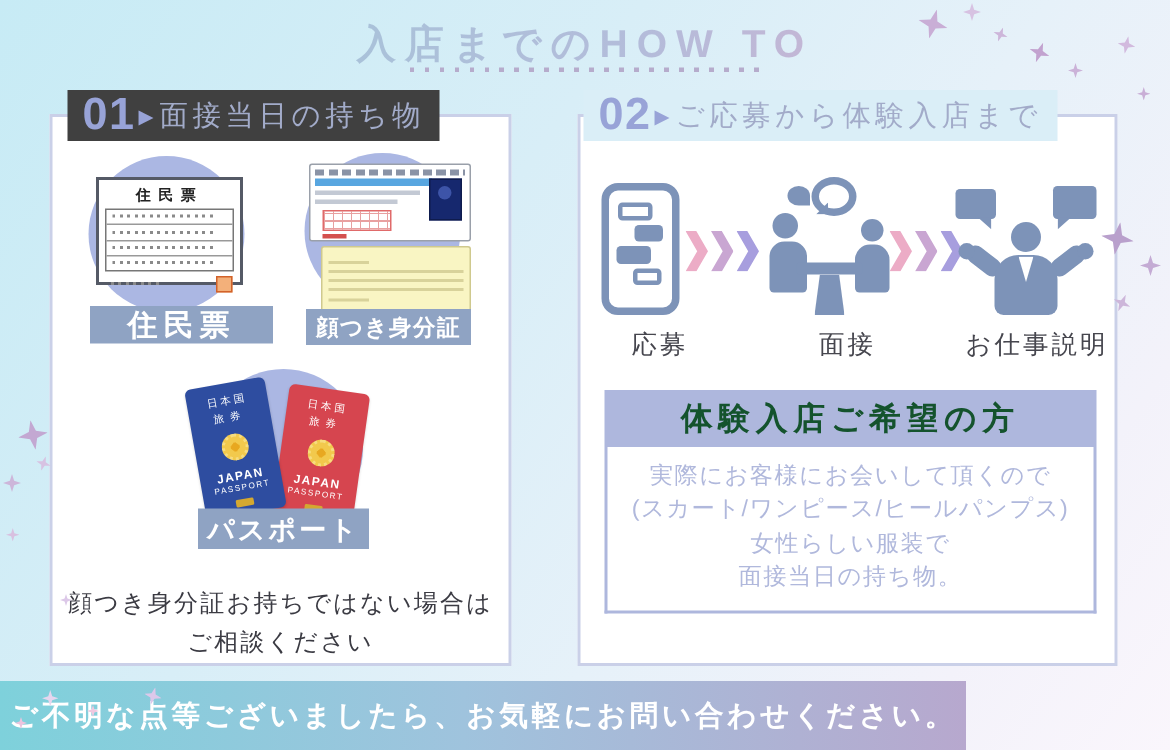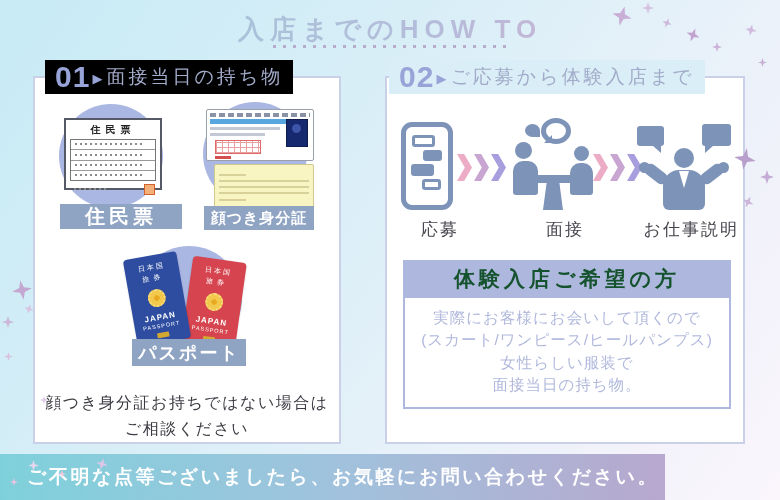--- a/index.html
+++ b/index.html
@@ -11,21 +11,21 @@
     font-size:26px;font-weight:bold;letter-spacing:6px;
     background:linear-gradient(90deg,#9cc8d8 0%,#b4bcda 55%,#e3abcb 100%);
     -webkit-background-clip:text;background-clip:text;color:transparent;-webkit-text-fill-color:transparent;}
   .dots{position:absolute;top:45px;left:273px;width:234px;height:3px;
     background:repeating-linear-gradient(90deg,#b6accc 0 3px,transparent 3px 10px);}
   
   .panel{position:absolute;top:76px;background:#ffffff;border:2px solid #cad0e8;box-sizing:border-box;}
   .panel-left{left:33px;width:308px;height:368px;}
   .panel-right{left:385px;width:360px;height:368px;}
   .panel-head{position:absolute;top:-18px;display:flex;align-items:center;padding:0 10px;height:34px;}
-  .panel-left .panel-head{left:10px;background:#000000;}
+  .panel-left .panel-head{left:10px;background:#404040;}
   .panel-right .panel-head{left:2px;background:#daeef7;}
   .ph-num{font-size:30px;font-weight:bold;color:#98a3d7;letter-spacing:1px;}
   .ph-arrow{font-size:13px;color:#98a3d7;margin:2px 4px 0 2px;}
   .ph-text{font-size:19px;color:#a2abc9;letter-spacing:3px;font-weight:500;}
   
   .circle{position:absolute;border-radius:50%;background:#abb7e3;}
   .label-bar{position:absolute;background:#8fa3c3;color:#ffffff;font-weight:bold;
     display:flex;align-items:center;justify-content:center;}
   
   .doc{position:absolute;left:29px;top:40px;width:98px;height:72px;background:#ffffff;
@@ -119,21 +119,21 @@
   
   .trial{position:absolute;left:16px;top:182px;width:328px;}
   .trial-head{height:38px;background:#aeb7dd;color:#14532d;font-size:21px;font-weight:bold;
     letter-spacing:4px;display:flex;align-items:center;justify-content:center;}
   .trial-body{border:2px solid #aeb7dd;border-top:none;background:#ffffff;box-sizing:border-box;
     padding:9px 4px 10px;text-align:center;font-size:15.5px;color:#b0b8dc;letter-spacing:1px;line-height:1.45;}
   
   .footer{position:absolute;left:0;top:454px;width:644px;height:46px;
     background:linear-gradient(90deg,#7ed1db 0%,#9fc3dd 48%,#b7a8ce 100%);
     color:#ffffff;font-size:19px;font-weight:bold;letter-spacing:2.5px;
-    display:flex;align-items:center;justify-content:center;padding-left:21px;}
+    display:flex;align-items:center;justify-content:center;}
   
   .sp{position:absolute;clip-path:polygon(50% 0%,62% 38%,100% 50%,62% 62%,50% 100%,38% 62%,0% 50%,38% 38%);}
 </style>
 </head>
 <body>
 
 <div class="page">
 
   <div class="title">入店までのHOW TO</div>
   <div class="dots"></div>

